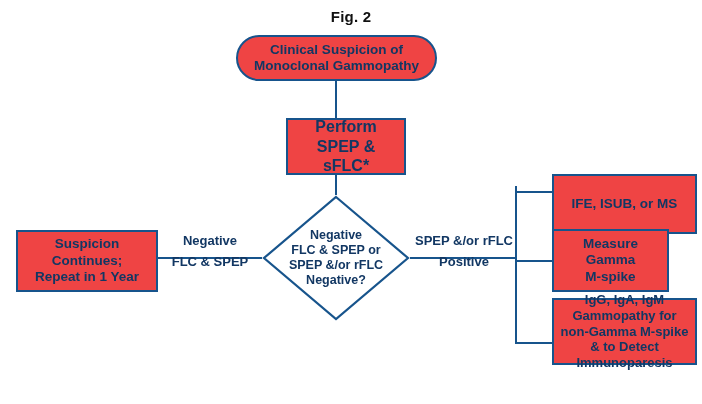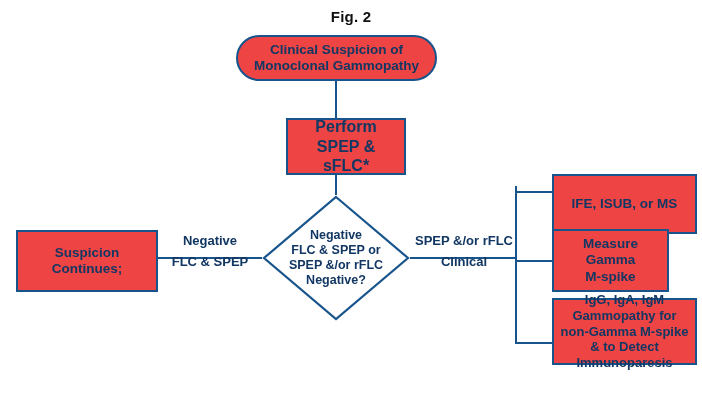--- a/index.html
+++ b/index.html
@@ -140,20 +140,21 @@
         <span>FLC &amp; SPEP or</span><br>
         <span>SPEP &amp;/or rFLC</span><br>
         <span>Negative?</span>
       </span>
     </div>
   </div>
 
   <div class="node" id="node-repeat">
     <span class="txt">
       <span>Suspicion Continues;</span><br>
+      <span>Repeat in 1 Year</span>
     </span>
   </div>
 
   <div class="node" id="node-ife">
     <span class="txt">
       <span>IFE, ISUB, or MS</span>
     </span>
   </div>
 
   <div class="node" id="node-gamma">
@@ -173,16 +174,16 @@
     </span>
   </div>
 
   <div class="edge-label" id="lbl-negative">
     <span class="l1">Negative</span>
     <span class="l2">FLC &amp; SPEP</span>
   </div>
 
   <div class="edge-label" id="lbl-positive">
     <span class="l1">SPEP &amp;/or rFLC</span>
-    <span class="l2">Clinical</span>
+    <span class="l2">Positive</span>
   </div>
 
 </div>
 
 </body></html>

